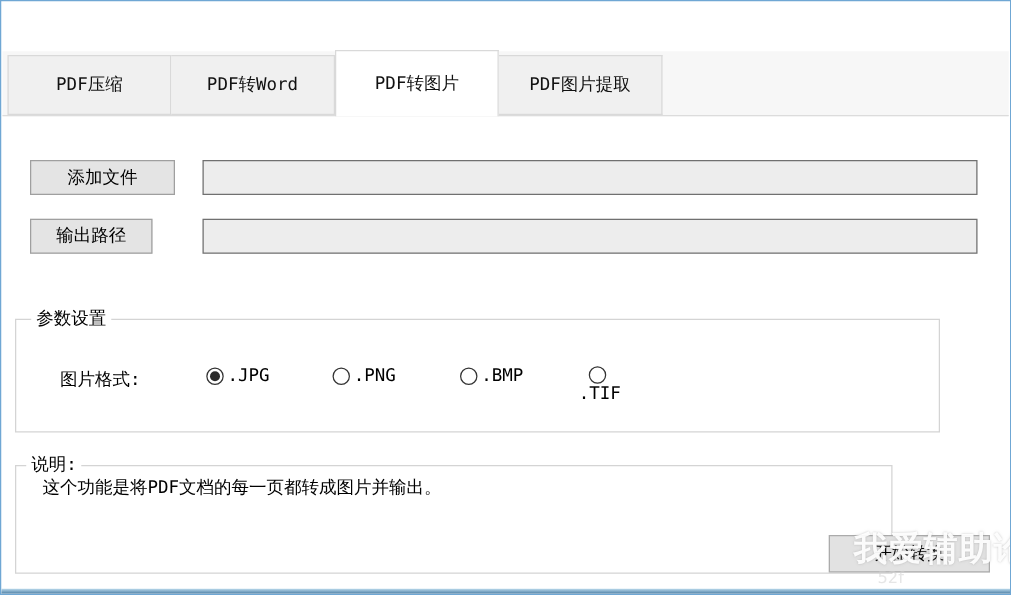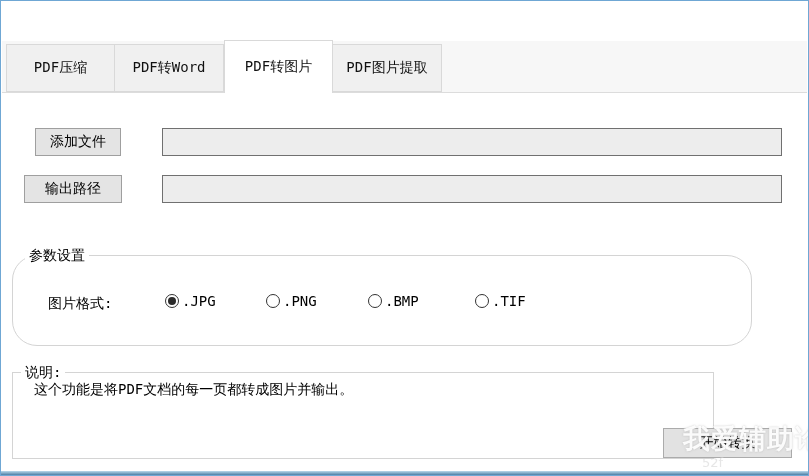--- a/index.html
+++ b/index.html
@@ -64,21 +64,21 @@
   .win-btn.close{ font-size: 16px; color: #222; margin-right: 3px; }
 
   
   .tabstrip {
     position: absolute; left: 1px; right: 1px; top: 40px; height: 52px;
     background: #f7f7f7;
     border-bottom: 1px solid #dcdcdc;
     display: flex; align-items: flex-end;
   }
   .tab {
-    width: 109px; height: 48px;
+    width: 131px; height: 48px;
     margin-top: 4px;
     background: #f0f0f0;
     border: 1px solid #d9d9d9;
     border-left-width: 0;
     display: flex; align-items: center; justify-content: center;
     font-family: "DejaVu Sans Mono", "DejaVu Sans", monospace;
     font-size: 14px; color: #111;
     cursor: default;
     position: relative;
   }
@@ -97,21 +97,21 @@
 
   .btn {
     position: absolute;
     background: #e4e4e4;
     border: 1px solid #9f9f9f;
     font-family: "DejaVu Sans Mono", "DejaVu Sans", monospace;
     font-size: 14px; color: #000;
     display: flex; align-items: center; justify-content: center;
     cursor: default;
   }
-  .btn-addfile    { left: 22px;  top: 34px;  width: 86px;  height: 28px; margin-left: 11px; }
+  .btn-addfile    { left: 22px;  top: 34px;  width: 116px;  height: 28px; }
   .btn-outputpath { left: 22px;  top: 81px;  width: 98px;  height: 28px; }
 
   .path-input {
     position: absolute;
     background: #ededed;
     border: 1px solid #707070;
     height: 28px; left: 160px; width: 620px;
     font-family: "DejaVu Sans Mono", "DejaVu Sans", monospace;
     font-size: 13px; padding: 0 6px; color: #000;
     outline: none;
@@ -123,21 +123,21 @@
     position: absolute;
     border: 1px solid #d4d4d4;
   }
   .groupbox .legend {
     position: absolute; top: -10px; left: 12px;
     background: #ffffff; padding: 0 4px;
     font-family: "DejaVu Sans Mono", "DejaVu Sans", monospace;
     font-size: 14px; color: #000;
     line-height: 18px;
   }
-  .gb-params { left: 10px; top: 161px; width: 740px; height: 91px; border-radius: 25px; }
+  .gb-params { left: 10px; top: 161px; width: 740px; height: 91px; }
   .gb-desc   { left: 10px; top: 278px; width: 702px; height: 87px; }
   .gb-desc .legend { left: 8px; }
 
   .format-label {
     position: absolute; left: 35px; top: 39px;
     font-family: "DejaVu Sans Mono", "DejaVu Sans", monospace;
     font-size: 14px; color: #000;
   }
   .radio-item {
     position: absolute; top: 37px;
@@ -154,21 +154,21 @@
   }
   .radio-item.checked .circle::after {
     content: "";
     position: absolute; left: 2px; top: 2px;
     width: 8px; height: 8px; border-radius: 50%;
     background: #2b2b2b;
   }
   .radio-jpg { left: 152px; }
   .radio-png { left: 253px; }
   .radio-bmp { left: 355px; }
-  .radio-tif { left: 462px; }
+  .radio-tif { left: 450px; flex-direction: column; }
 
   .desc-text {
     position: absolute; left: 21px; top: 8px; right: 6px;
     font-family: "DejaVu Sans Mono", "DejaVu Sans", monospace;
     font-size: 14px; color: #000;
   }
 
   .btn-convert {
     left: 661px; top: 334px; width: 129px; height: 30px;
     border: 1px solid #ababab; background: #e2e2e2;

